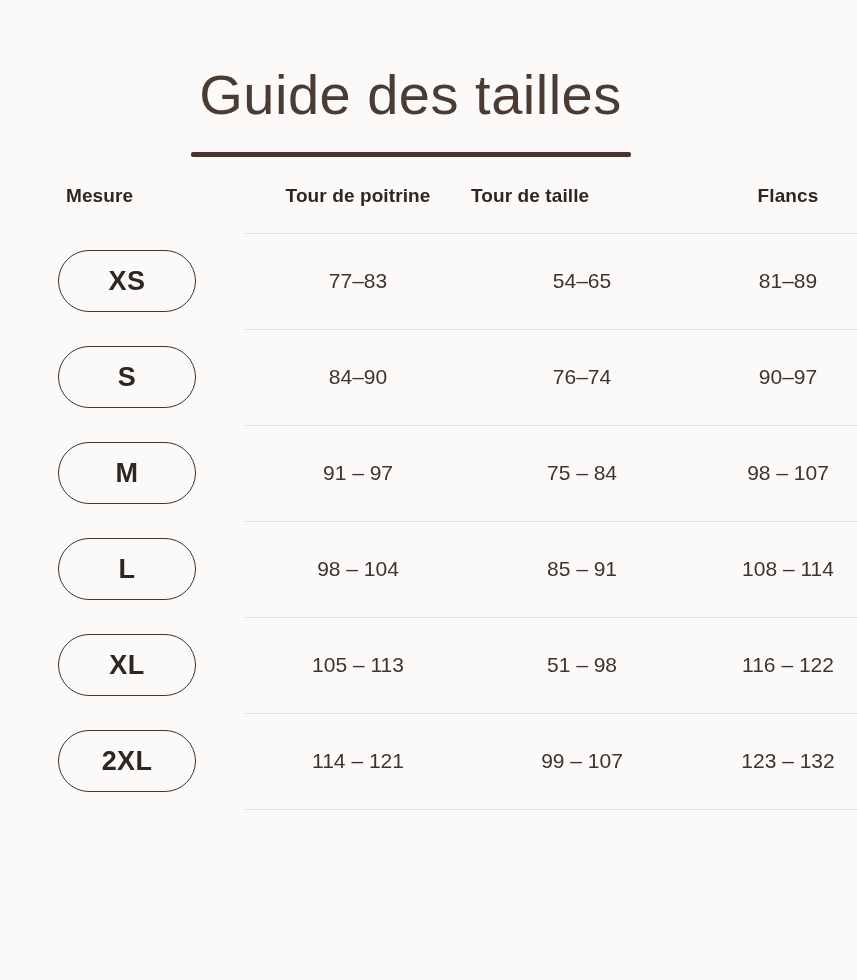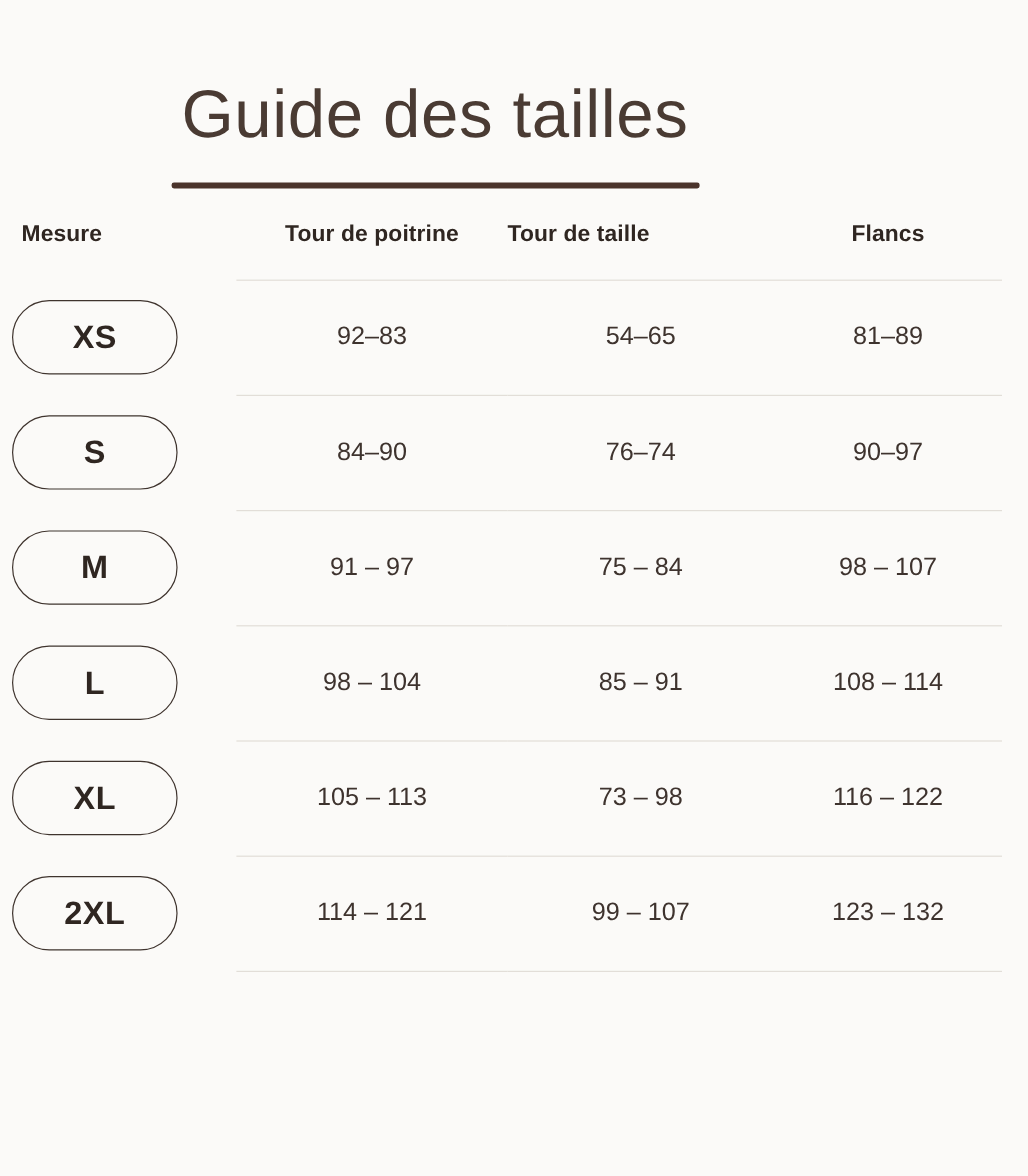--- a/index.html
+++ b/index.html
@@ -12,20 +12,21 @@
     background: #fbfaf8;
     font-family: "Liberation Sans", sans-serif;
     color: #3a2f2b;
     overflow: hidden;
   }
   .page {
     position: relative;
     width: 725px;
     height: 980px;
     box-sizing: border-box;
+    margin-left: 48px;
   }
   .title {
     text-align: center;
     font-size: 56px;
     font-weight: 400;
     color: #4a3b33;
     letter-spacing: 0.5px;
     margin: 0;
     padding-top: 64px;
     line-height: 1.1;
@@ -129,21 +130,21 @@
           <th class="chest-head">Tour de poitrine</th>
           <th class="waist-head">Tour de taille</th>
           <th>Flancs</th>
         </tr>
       </thead>
       <tbody>
         <tr>
           <td class="measure-cell">
             <span class="size-pill">XS</span>
           </td>
-          <td>92–83</td>
+          <td>77–83</td>
           <td>54–65</td>
           <td>81–89</td>
         </tr>
         <tr>
           <td class="measure-cell">
             <span class="size-pill">S</span>
           </td>
           <td>84–90</td>
           <td>76–74</td>
           <td>90–97</td>
@@ -162,21 +163,21 @@
           </td>
           <td>98 – 104</td>
           <td>85 – 91</td>
           <td>108 – 114</td>
         </tr>
         <tr>
           <td class="measure-cell">
             <span class="size-pill">XL</span>
           </td>
           <td>105 – 113</td>
-          <td>73 – 98</td>
+          <td>51 – 98</td>
           <td>116 – 122</td>
         </tr>
         <tr>
           <td class="measure-cell">
             <span class="size-pill">2XL</span>
           </td>
           <td>114 – 121</td>
           <td>99 – 107</td>
           <td>123 – 132</td>
         </tr>

